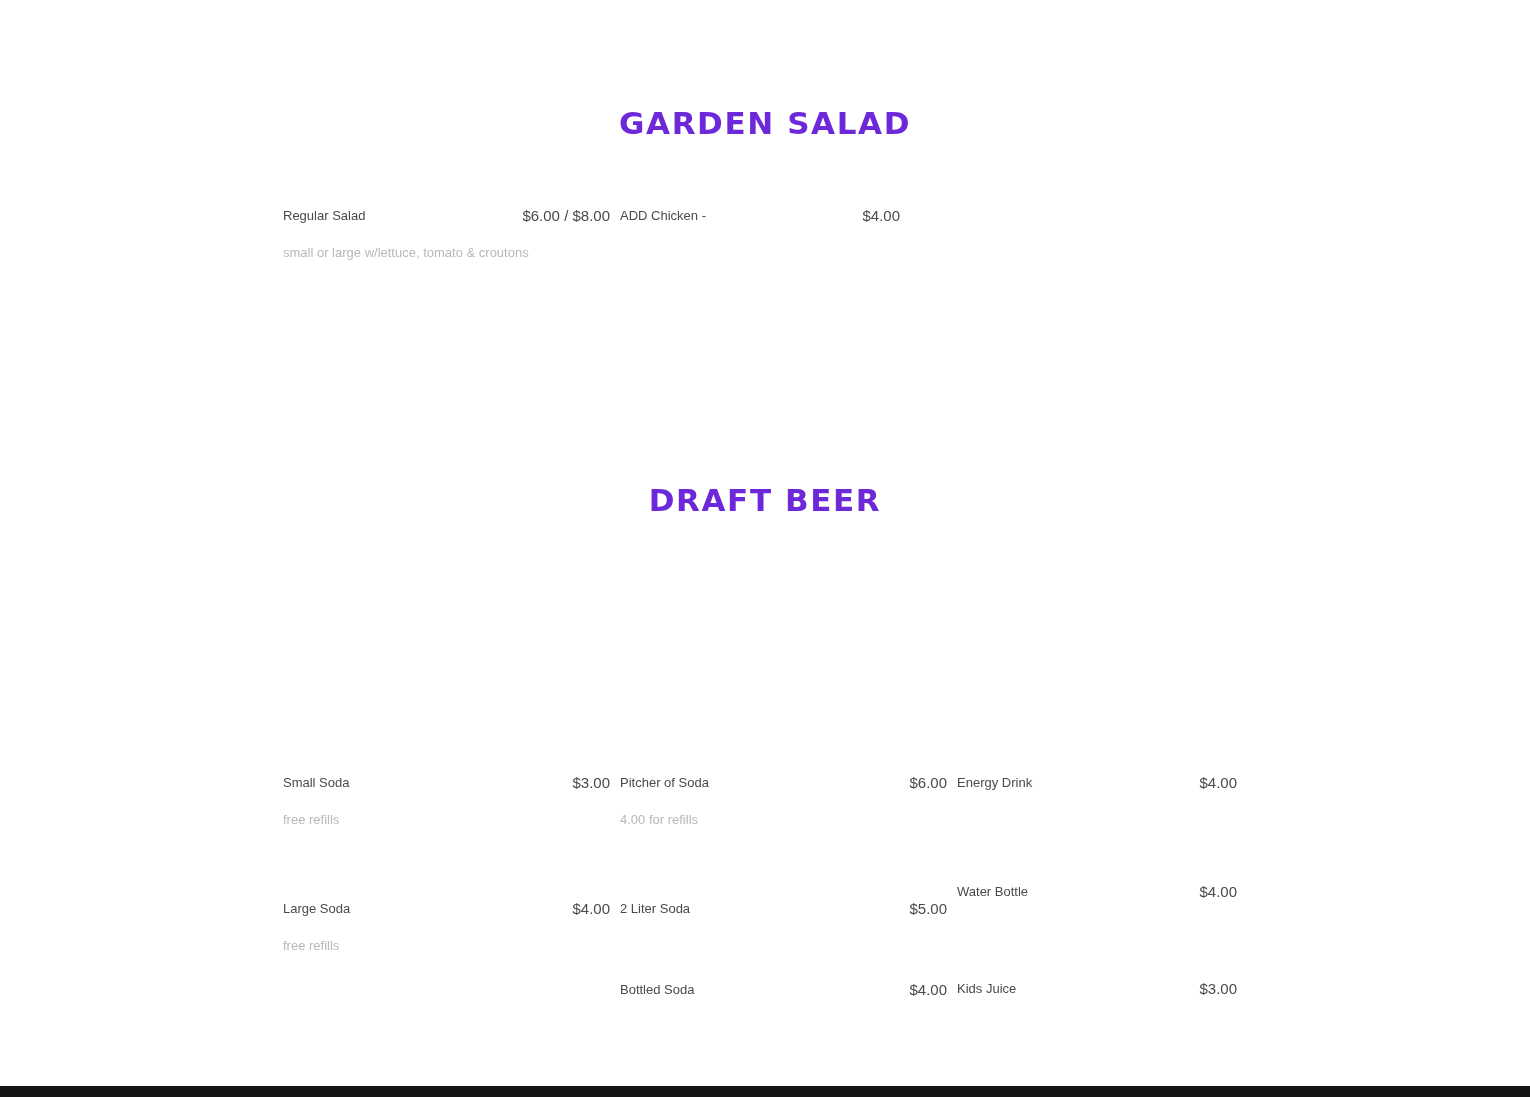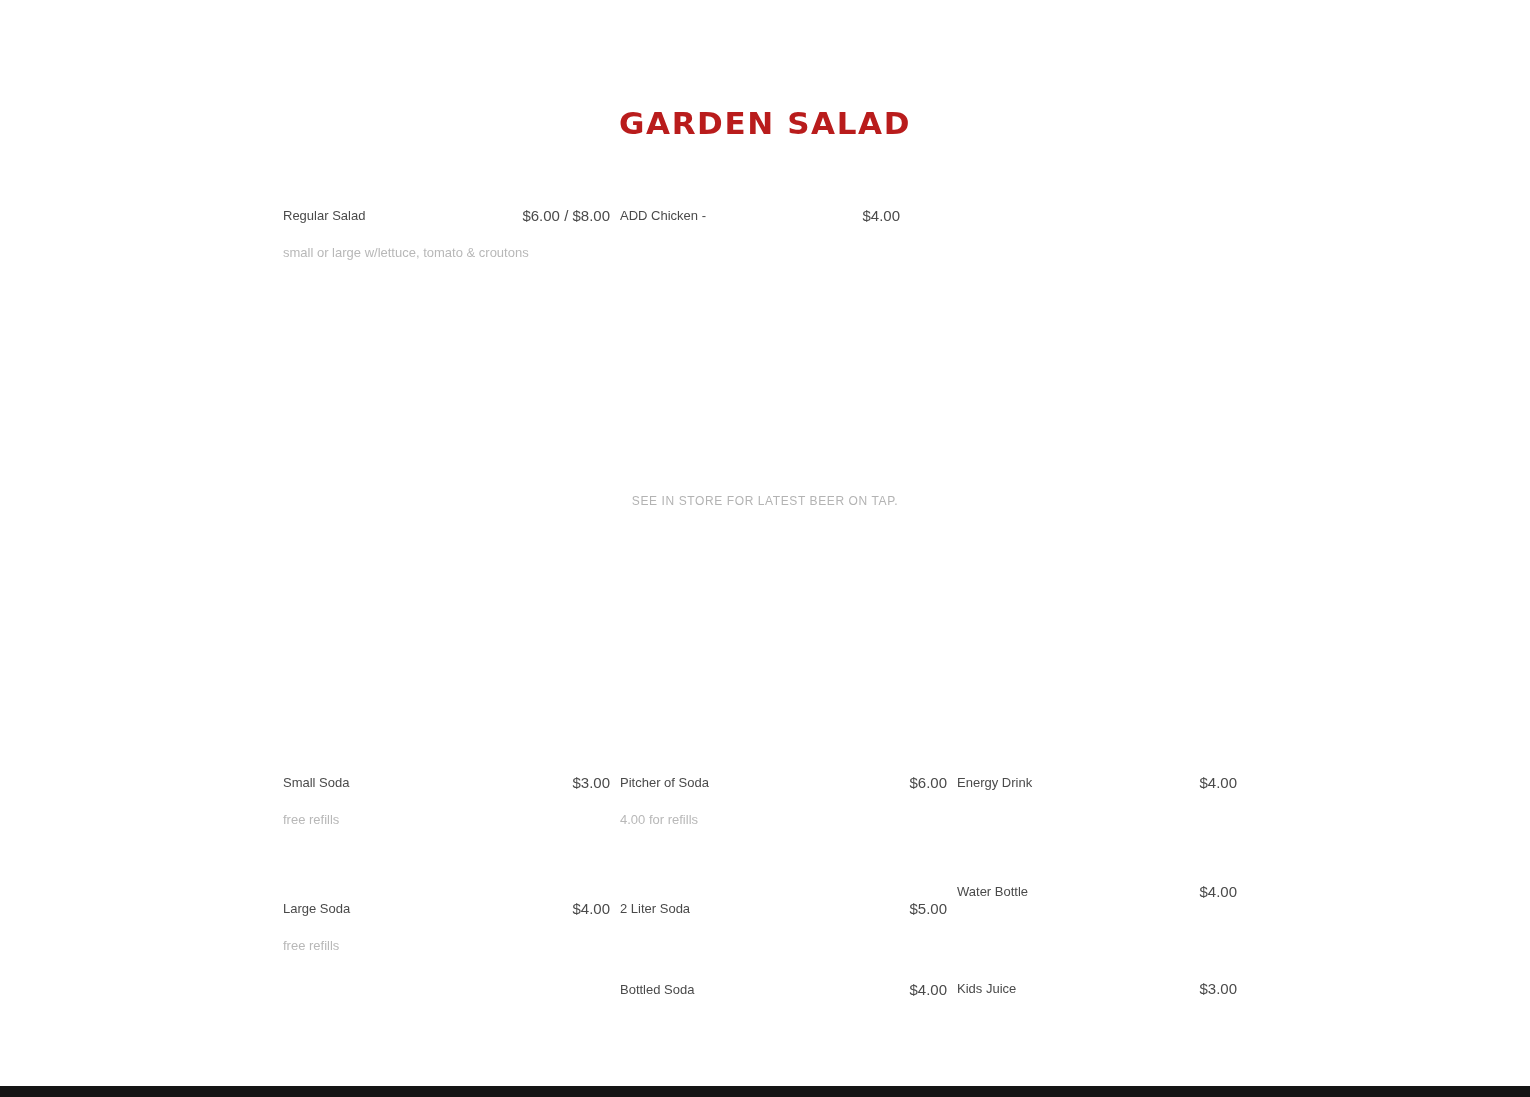--- a/index.html
+++ b/index.html
@@ -21,21 +21,21 @@
     position: relative;
     box-sizing: border-box;
   }
 
   
   .section-title {
     text-align: center;
     font-size: 31px;
     font-weight: bold;
     letter-spacing: 1.6px;
-    color: #b91c1c;
+    color: #6d28d9;
     font-family: "DejaVu Sans", sans-serif;
   }
   .section-sub {
     text-align: center;
     font-size: 12px;
     letter-spacing: 0.6px;
     color: #b3b3b3;
     margin-top: 12px;
     font-family: "Liberation Sans", sans-serif;
   }
@@ -128,21 +128,21 @@
         <div class="item">
           <div class="item-name">ADD Chicken -</div>
           <div class="item-price">$4.00</div>
         </div>
       </div>
 
     </div>
   </div>
 
   <div class="block-beer-title">
-    <div class="section-sub">SEE IN STORE FOR LATEST BEER ON TAP.</div>
+    <div class="section-title">DRAFT BEER</div>
   </div>
 
 
   <div class="block-bev-items">
     <div class="menu-grid">
 
       <div class="menu-col">
         <div class="item">
           <div class="item-name">Small Soda</div>
           <div class="item-price">$3.00</div>

